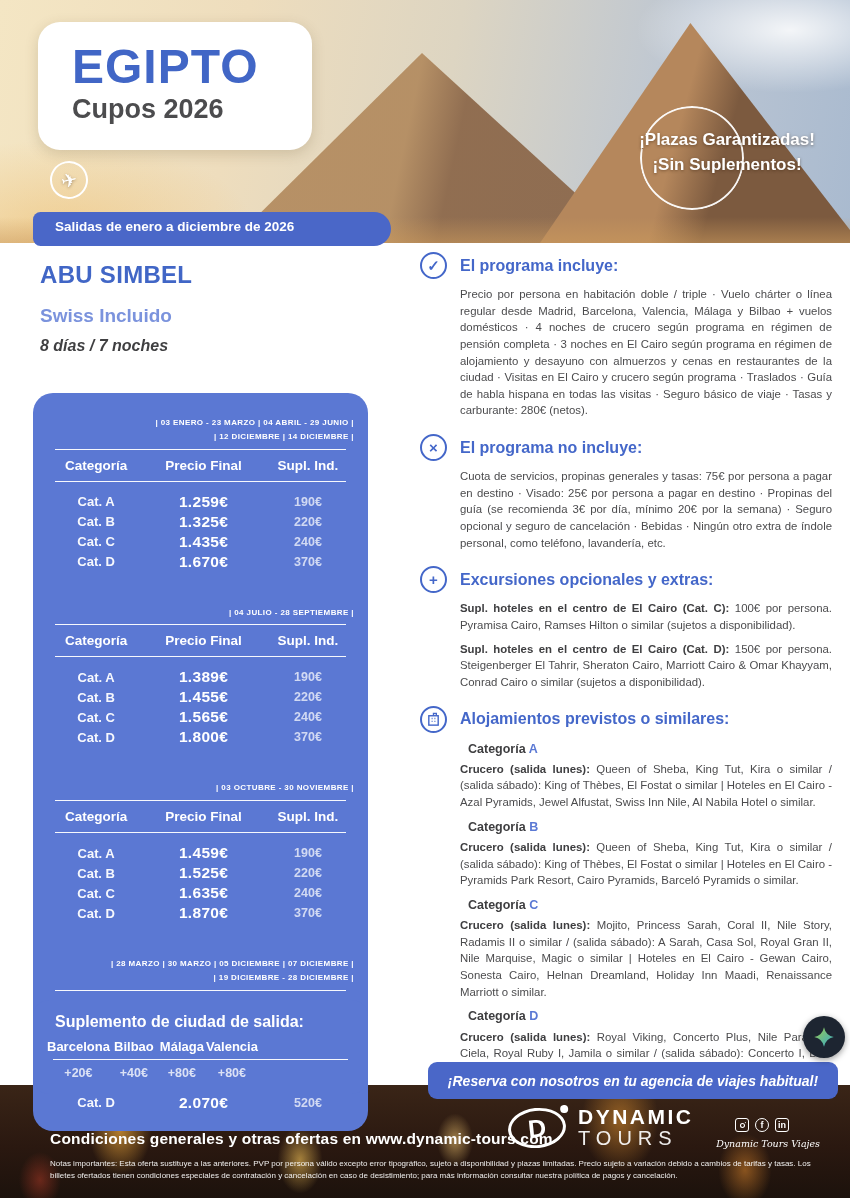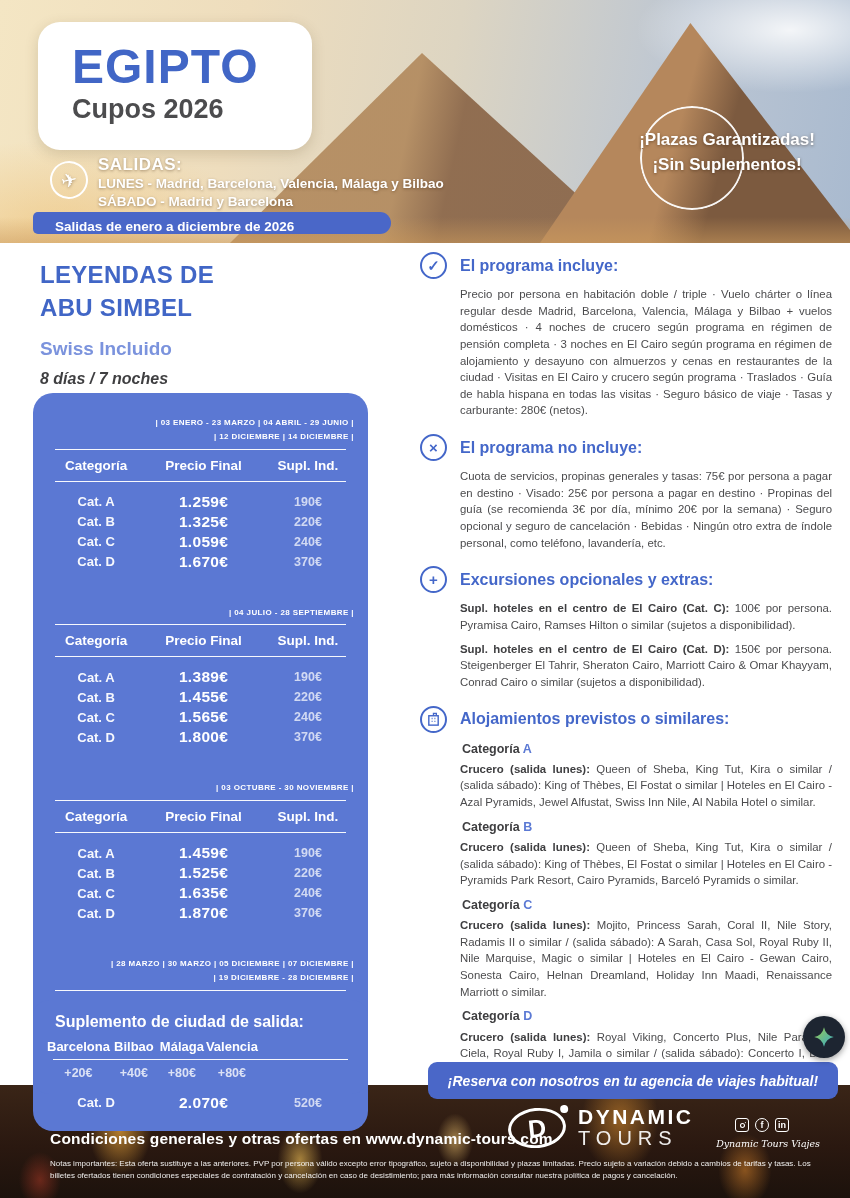--- a/index.html
+++ b/index.html
@@ -40,21 +40,21 @@
     font-weight:800; font-size:17px; line-height:1.45; text-shadow:0 1px 3px rgba(60,35,15,.5); }
 
   .salidas { position:absolute; left:50px; top:155px; display:flex; align-items:flex-start; color:#fff;
     text-shadow:0 1px 3px rgba(70,45,20,.45); }
   .plane-circle { width:38px; height:38px; border:2.5px solid #fff; border-radius:50%;
     display:flex; align-items:center; justify-content:center; font-size:19px; margin:6px 10px 0 0;
     transform:rotate(-12deg); }
   .salidas-title { font-size:17px; font-weight:800; letter-spacing:.5px; }
   .salidas-line { font-size:13.5px; font-weight:700; line-height:1.32; }
 
-  .season-bar { position:absolute; left:33px; top:212px; width:358px; height:22px;
+  .season-bar { position:absolute; left:33px; top:212px; width:358px; height:34px;
     background:#4a67c8; border-radius:8px 18px 18px 8px; color:#fff;
     font-size:13.5px; font-weight:700; line-height:30px; padding-left:22px; z-index:3; }
 
   
   .left-col { position:absolute; left:40px; top:258px; width:330px; }
   .prog-title { font-size:24px; font-weight:800; color:#4166C6; line-height:1.38; letter-spacing:.3px; }
   .prog-sub { font-size:19px; font-weight:600; color:#7b93dd; margin-top:14px; }
   .prog-dur { font-size:16px; font-weight:700; font-style:italic; color:#3f3f41; margin-top:10px; }
 
   .blue-box { position:absolute; left:33px; width:335px; background:#5b78d3; border-radius:20px;
@@ -85,21 +85,21 @@
   .right-col { position:absolute; left:420px; top:252px; width:412px; color:#4b4b4d; }
   .sect { margin-bottom:15px; }
   .sect-head { display:flex; align-items:center; margin-bottom:7px; }
   .icon-circle { flex:0 0 auto; width:27px; height:27px; border:2.5px solid #4467C9; border-radius:50%;
     display:flex; align-items:center; justify-content:center; font-size:15px; font-weight:800;
     color:#4467C9; margin-right:13px; }
   .sect-title { font-size:16px; font-weight:800; color:#4467C9; }
   .sect-body { padding-left:40px; font-size:11.4px; line-height:1.46; text-align:justify; }
   .sect-body p { margin-bottom:7px; }
   .lead { font-weight:700; color:#3e3e40; }
-  .cat-label { font-size:12.5px; font-weight:700; color:#3e3e40; margin:2px 0 3px 2px; }
+  .cat-label { font-size:12.5px; font-weight:700; color:#3e3e40; margin:2px 0 3px 8px; }
   .cat-letter { color:#5b79d4; }
 
   
   .bazaar { position:absolute; left:0; top:1085px; width:850px; height:113px;
     background:
       radial-gradient(45px 65px at 120px 45px, rgba(240,170,60,.7), rgba(240,170,60,0) 70%),
       radial-gradient(32px 48px at 300px 75px, rgba(250,200,90,.6), rgba(250,200,90,0) 70%),
       radial-gradient(55px 75px at 620px 35px, rgba(230,150,50,.55), rgba(230,150,50,0) 70%),
       radial-gradient(38px 52px at 745px 85px, rgba(205,125,42,.6), rgba(205,125,42,0) 70%),
       radial-gradient(26px 38px at 455px 55px, rgba(255,210,120,.55), rgba(255,210,120,0) 70%),
@@ -156,33 +156,27 @@
     <div class="badge">
       <div class="ring"></div>
       <div class="badge-text">
         <div>¡Plazas Garantizadas!</div>
         <div>¡Sin Suplementos!</div>
       </div>
     </div>
 
     <div class="salidas">
       <div class="plane-circle">✈</div>
-      <div>
-        <div class="salidas-title">SALIDAS:</div>
-        <div class="salidas-line">LUNES - Madrid, Barcelona, Valencia, Málaga y Bilbao</div>
-        <div class="salidas-line">SÁBADO - Madrid y Barcelona</div>
-      </div>
     </div>
   </div>
 
   <div class="season-bar">Salidas de enero a diciembre de 2026</div>
 
   <div class="left-col">
     <div class="prog-title">
-      <div>LEYENDAS DE</div>
       <div>ABU SIMBEL</div>
     </div>
     <div class="prog-sub">Swiss Incluido</div>
     <div class="prog-dur">8 días / 7 noches</div>
   </div>
 
   <div class="blue-box box-prices">
 
     <div class="ptable">
       <div class="period">| 03 ENERO - 23 MARZO | 04 ABRIL - 29 JUNIO |</div>
@@ -200,21 +194,21 @@
           <div class="pcell-price">1.259€</div>
           <div class="pcell-supl">190€</div>
         </div>
         <div class="prow">
           <div class="pcell-cat">Cat. B</div>
           <div class="pcell-price">1.325€</div>
           <div class="pcell-supl">220€</div>
         </div>
         <div class="prow">
           <div class="pcell-cat">Cat. C</div>
-          <div class="pcell-price">1.059€</div>
+          <div class="pcell-price">1.435€</div>
           <div class="pcell-supl">240€</div>
         </div>
         <div class="prow">
           <div class="pcell-cat">Cat. D</div>
           <div class="pcell-price">1.670€</div>
           <div class="pcell-supl">370€</div>
         </div>
       </div>
     </div>
 
@@ -376,21 +370,21 @@
           </svg>
         </div>
         <div class="sect-title">Alojamientos previstos o similares:</div>
       </div>
       <div class="sect-body">
         <div class="cat-label"><span>Categoría</span> <span class="cat-letter">A</span></div>
         <p><span class="lead">Crucero (salida lunes):</span><span> Queen of Sheba, King Tut, Kira o similar / (salida sábado): King of Thèbes, El Fostat o similar | Hoteles en El Cairo - Azal Pyramids, Jewel Alfustat, Swiss Inn Nile, Al Nabila Hotel o similar.</span></p>
         <div class="cat-label"><span>Categoría</span> <span class="cat-letter">B</span></div>
         <p><span class="lead">Crucero (salida lunes):</span><span> Queen of Sheba, King Tut, Kira o similar / (salida sábado): King of Thèbes, El Fostat o similar | Hoteles en El Cairo - Pyramids Park Resort, Cairo Pyramids, Barceló Pyramids o similar.</span></p>
         <div class="cat-label"><span>Categoría</span> <span class="cat-letter">C</span></div>
-        <p><span class="lead">Crucero (salida lunes):</span><span> Mojito, Princess Sarah, Coral II, Nile Story, Radamis II o similar / (salida sábado): A Sarah, Casa Sol, Royal Ruby II, Nile Marquise, Magic o similar | Hoteles en El Cairo - Gewan Cairo, Sonesta Cairo, Helnan Dreamland, Holiday Inn Maadi, Renaissance Marriott o similar.</span></p>
+        <p><span class="lead">Crucero (salida lunes):</span><span> Mojito, Princess Sarah, Coral II, Nile Story, Radamis II o similar / (salida sábado): A Sarah, Casa Sol, Royal Gran II, Nile Marquise, Magic o similar | Hoteles en El Cairo - Gewan Cairo, Sonesta Cairo, Helnan Dreamland, Holiday Inn Maadi, Renaissance Marriott o similar.</span></p>
         <div class="cat-label"><span>Categoría</span> <span class="cat-letter">D</span></div>
         <p><span class="lead">Crucero (salida lunes):</span><span> Royal Viking, Concerto Plus, Nile Paradise, Ciela, Royal Ruby I, Jamila o similar / (salida sábado): Concerto I, Blue Shadow I y III, Radamis I, Zeina, Kahila o similar | Hoteles en El Cairo - Dusit Thani LakeView, Hyatt Regency Cairo West, JW Marriott, Hilton Nile Maadi o similar.</span></p>
       </div>
     </div>
 
     <div class="sect">
       <div class="sect-head">
         <div class="icon-circle">
           <svg class="mini" width="13" height="13" viewBox="0 0 16 16" fill="none" stroke="#4467C9" stroke-width="1.6">
             <path d="M8 1.8c-2.3 0-4 1.7-4 4 0 3 4 8.2 4 8.2s4-5.2 4-8.2c0-2.3-1.7-4-4-4z"></path>

